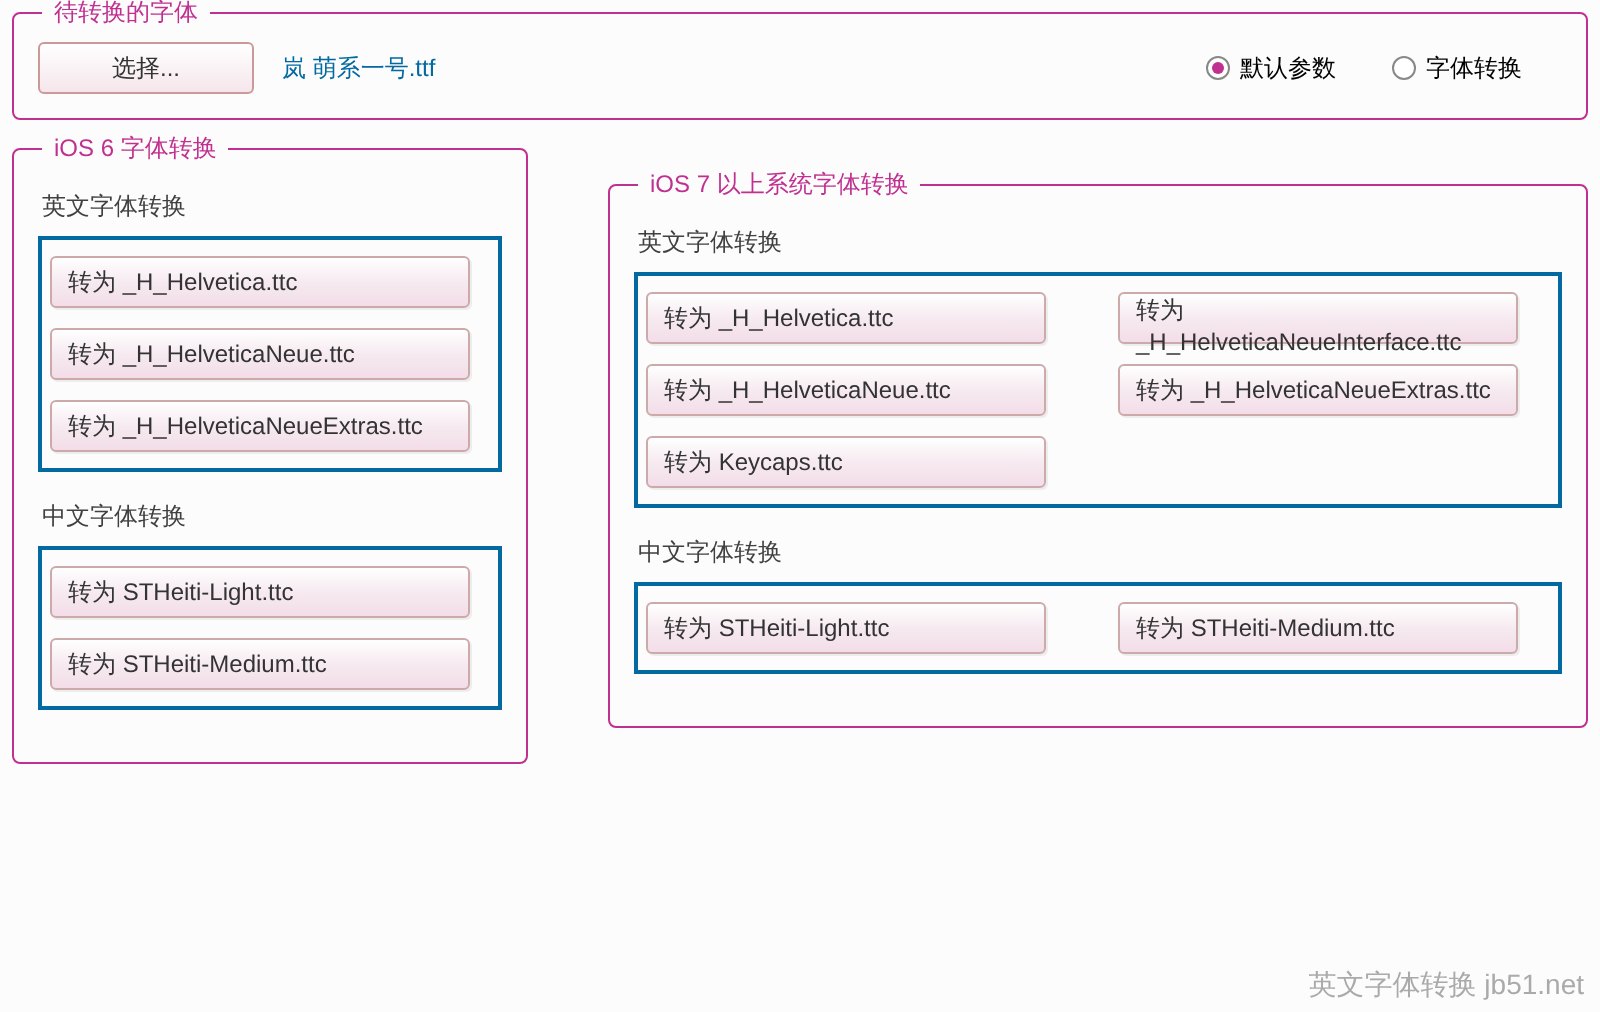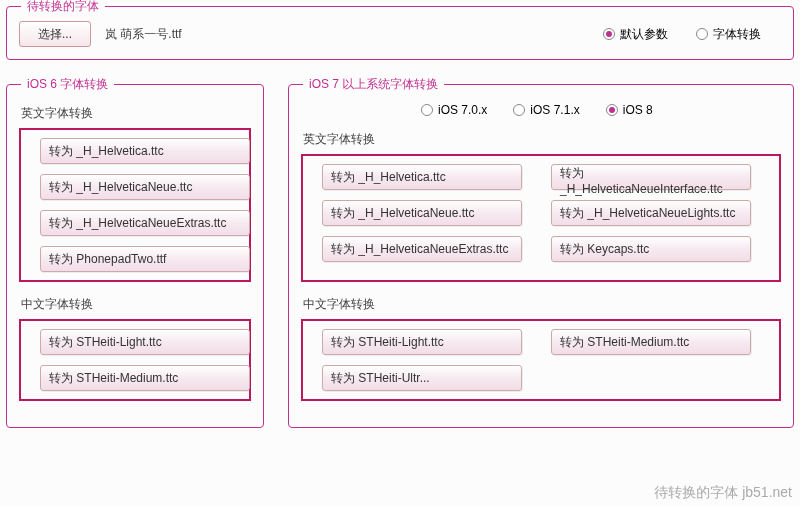--- a/index.html
+++ b/index.html
@@ -1,30 +1,30 @@
 <!DOCTYPE html>
 <html><head>
 <meta charset="utf-8">
 <style>
 *{box-sizing:border-box;margin:0;padding:0;font-family:"Microsoft YaHei",SimSun,sans-serif;font-size:12px}
 body{background:#fdfcfd;padding:6px;width:800px}
-.fieldset{border:1px solid #c03090;border-radius:4px;padding:14px 12px 12px;position:relative;margin-bottom:24px}
+.fieldset{border:1px solid #c03090;border-radius:4px;padding:14px 12px 12px;position:relative;margin-bottom:14px}
 .legend{position:absolute;top:-9px;left:14px;background:#fdfcfd;color:#c03090;padding:0 6px;font-size:12px}
 .top-row{display:flex;align-items:center;gap:14px}
-.choose-btn{height:26px;width:72px;border:1px solid #c99;background:linear-gradient(#fff,#f5e6ec);border-radius:3px;cursor:pointer;color:#333}
-.filename{color:#404040}
+.choose-btn{height:26px;width:108px;border:1px solid #c99;background:linear-gradient(#fff,#f5e6ec);border-radius:3px;cursor:pointer;color:#333}
+.filename{color:#0369a1}
 .radio-group{margin-left:auto;display:flex;gap:28px;padding-right:20px}
 .radio-item{display:flex;align-items:center;gap:5px;cursor:pointer}
 .radio{width:12px;height:12px;border:1px solid #888;border-radius:50%;display:inline-flex;align-items:center;justify-content:center;background:#fff}
 .radio.sel::after{content:"";width:6px;height:6px;background:#c03090;border-radius:50%}
-.cols{display:flex;gap:24px;align-items:center}
+.cols{display:flex;gap:40px;align-items:center}
 .col-left{width:258px}
 .col-right{flex:1}
 .section-label{color:#404040;margin:6px 0 6px 2px;font-size:12px}
-.red-box{border:2px solid #be185d;padding:8px 19px;margin-bottom:14px}
+.red-box{border:2px solid #0369a1;padding:8px 4px;margin-bottom:14px}
 .btn{display:block;width:210px;height:26px;margin-bottom:10px;border:1px solid #caa;background:linear-gradient(#fff,#f6eaf0 50%,#f3dde8);border-radius:3px;text-align:left;padding:0 8px;color:#333;cursor:pointer;box-shadow:1px 1px 0 rgba(0,0,0,.06)}
 .btn:last-child{margin-bottom:0}
 .radios-v{display:flex;gap:26px;margin:4px 0 14px 120px}
 .grid2{display:grid;grid-template-columns:1fr 1fr;gap:10px 20px}
 .grid2 .btn{width:200px;margin-bottom:0}
 .watermark{position:fixed;right:8px;bottom:4px;color:#aaa;font-size:14px}
 </style>
 </head>
 <body>
 
@@ -48,63 +48,46 @@
 
 <div class="cols">
 
   <div class="fieldset col-left">
     <div class="legend">iOS 6 字体转换</div>
     <div class="section-label">英文字体转换</div>
     <div class="red-box">
       <button class="btn">转为 _H_Helvetica.ttc</button>
       <button class="btn">转为 _H_HelveticaNeue.ttc</button>
       <button class="btn">转为 _H_HelveticaNeueExtras.ttc</button>
-      <button class="btn">转为 PhonepadTwo.ttf</button>
     </div>
     <div class="section-label">中文字体转换</div>
     <div class="red-box">
       <button class="btn">转为 STHeiti-Light.ttc</button>
       <button class="btn">转为 STHeiti-Medium.ttc</button>
     </div>
   </div>
 
   <div class="fieldset col-right">
     <div class="legend">iOS 7 以上系统字体转换</div>
-    <div class="radios-v">
-      <div class="radio-item">
-        <span class="radio"></span>
-        <span>iOS 7.0.x</span>
-      </div>
-      <div class="radio-item">
-        <span class="radio"></span>
-        <span>iOS 7.1.x</span>
-      </div>
-      <div class="radio-item">
-        <span class="radio sel"></span>
-        <span>iOS 8</span>
-      </div>
-    </div>
 
     <div class="section-label">英文字体转换</div>
     <div class="red-box">
       <div class="grid2">
         <button class="btn">转为 _H_Helvetica.ttc</button>
         <button class="btn">转为 _H_HelveticaNeueInterface.ttc</button>
         <button class="btn">转为 _H_HelveticaNeue.ttc</button>
-        <button class="btn">转为 _H_HelveticaNeueLights.ttc</button>
         <button class="btn">转为 _H_HelveticaNeueExtras.ttc</button>
         <button class="btn">转为 Keycaps.ttc</button>
         <span></span>
       </div>
     </div>
 
     <div class="section-label">中文字体转换</div>
     <div class="red-box">
       <div class="grid2">
         <button class="btn">转为 STHeiti-Light.ttc</button>
         <button class="btn">转为 STHeiti-Medium.ttc</button>
-        <button class="btn">转为 STHeiti-Ultr...</button>
       </div>
     </div>
   </div>
 </div>
 
-<div class="watermark">待转换的字体 jb51.net</div>
+<div class="watermark">英文字体转换 jb51.net</div>
 
 </body></html>

